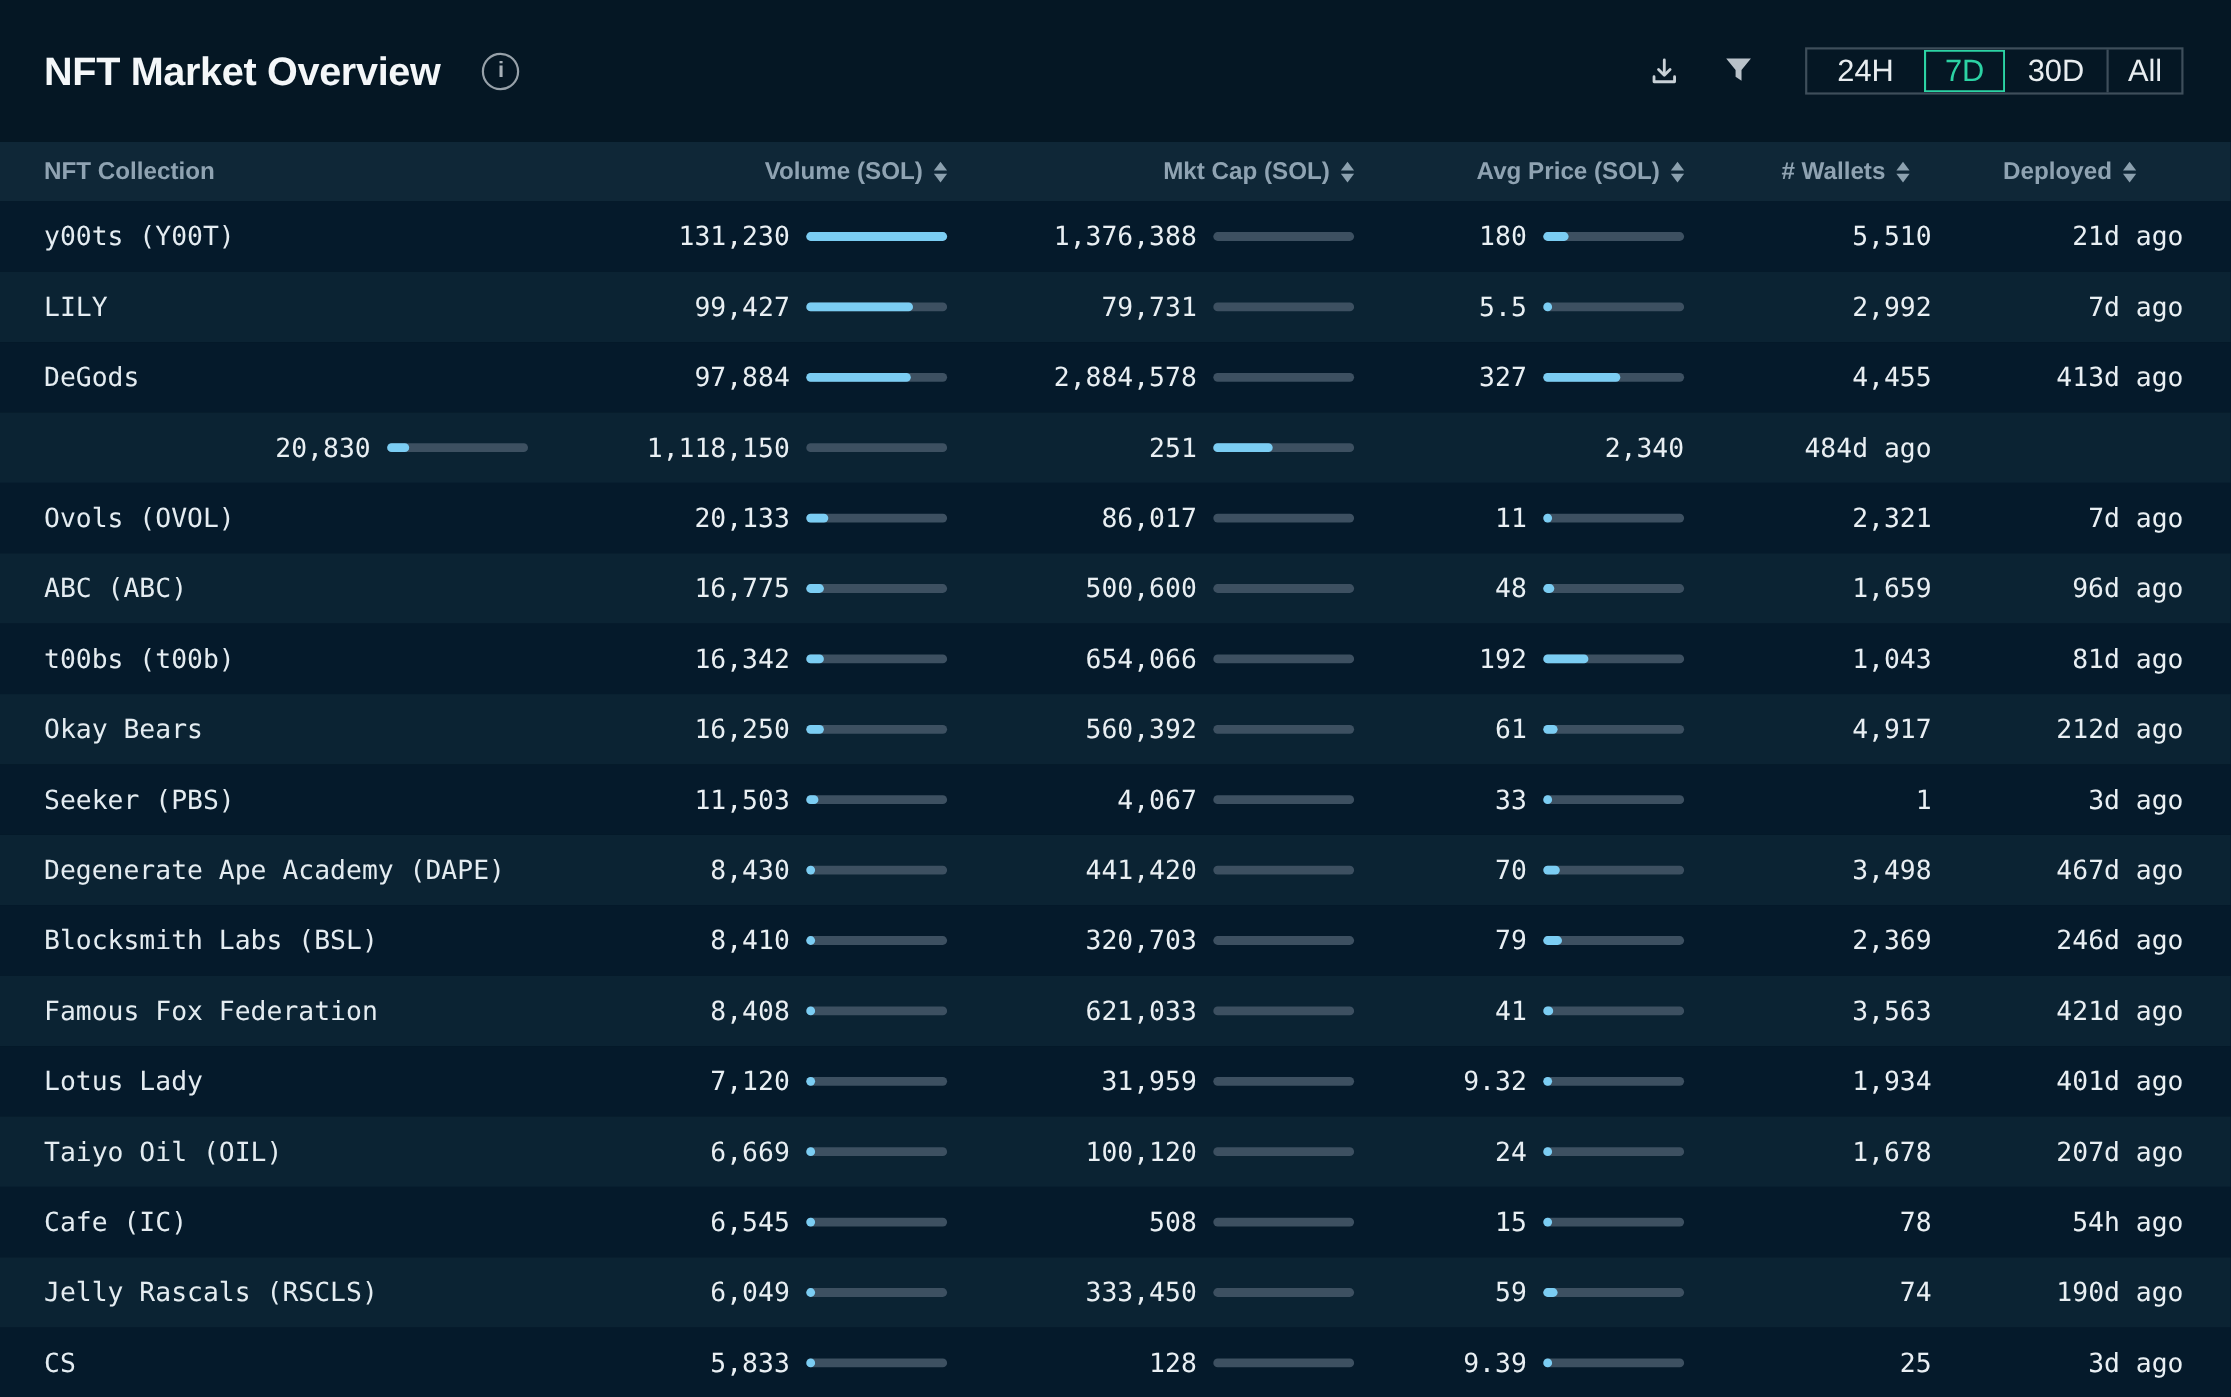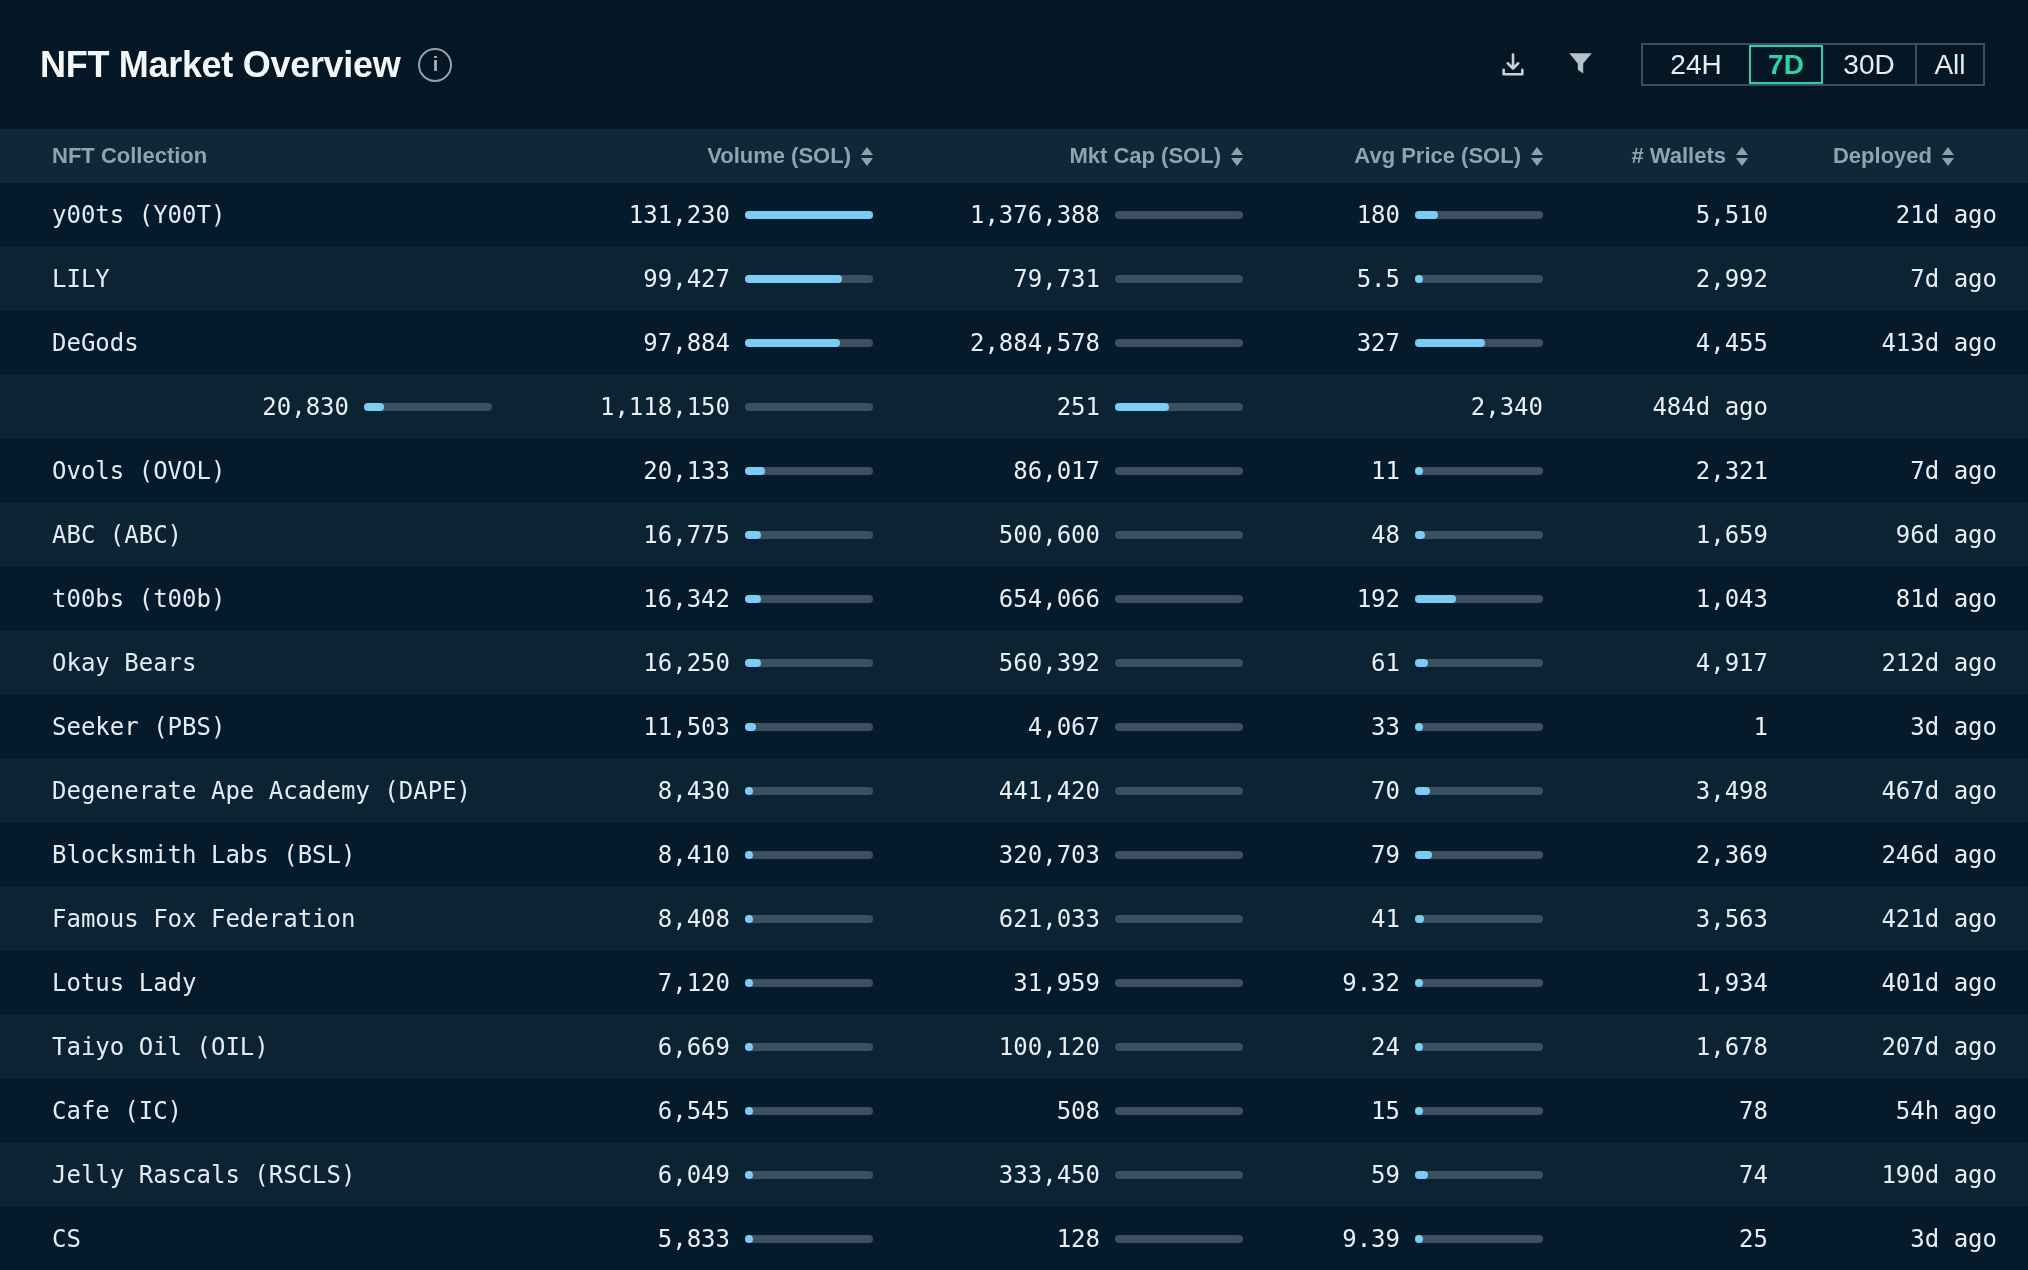--- a/index.html
+++ b/index.html
@@ -22,20 +22,21 @@
     font-family:"DejaVu Sans Mono", monospace;
     color:var(--text);
   }
   
   .title-bar{
     height:129px;
     display:flex;
     align-items:center;
     padding:0 43px 0 40px;
     background:var(--bg);
+    gap:20px;
   }
   .page-title{
     font-family:"Liberation Sans", sans-serif;
     font-weight:bold;
     font-size:36px;
     letter-spacing:-0.3px;
     color:#f4f7f9;
   }
   .info-icon{
     width:34px;height:34px;
@@ -81,21 +82,21 @@
   .tf-seg.selected{
     color:var(--teal);
     box-shadow:inset 0 0 0 2px var(--teal);
     border-left:none;
   }
   .tf-seg.selected + .tf-seg{border-left:none;}
   
   .grid-row{
     display:grid;
     grid-template-columns:440px 381px 370px 300px 225px 229px;
-    padding:0 43px 0 52px;
+    padding:0 43px 0 40px;
     align-items:center;
   }
   .thead{
     height:54px;
     background:var(--header-bg);
     font-family:"Liberation Sans", sans-serif;
     font-weight:bold;
     font-size:22px;
     color:var(--muted);
   }
@@ -145,21 +146,21 @@
     </button>
     <button class="icon-btn" title="">
       <span style="display:flex">
         <svg width="27" height="27" viewBox="0 0 24 24">
           <path d="M2 2h20l-7.6 9.2V20l-4.8-3.4v-5.4L2 2z" fill="#b9c2c9"></path>
         </svg>
       </span>
     </button>
     <div class="time-range">
         <button class="tf-seg" style="width: 106px;">24H</button>
-        <button class="tf-seg selected" style="width: 74px; font-weight: bold;">7D</button>
+        <button class="tf-seg selected" style="width: 74px;">7D</button>
         <button class="tf-seg" style="width: 92px;">30D</button>
         <button class="tf-seg" style="width: 68px;">All</button>
       </div>
   </div>
 </div>
 
 <div class="grid-row thead">
     <div class="th first ">
       <span>NFT Collection</span>
     </div>

